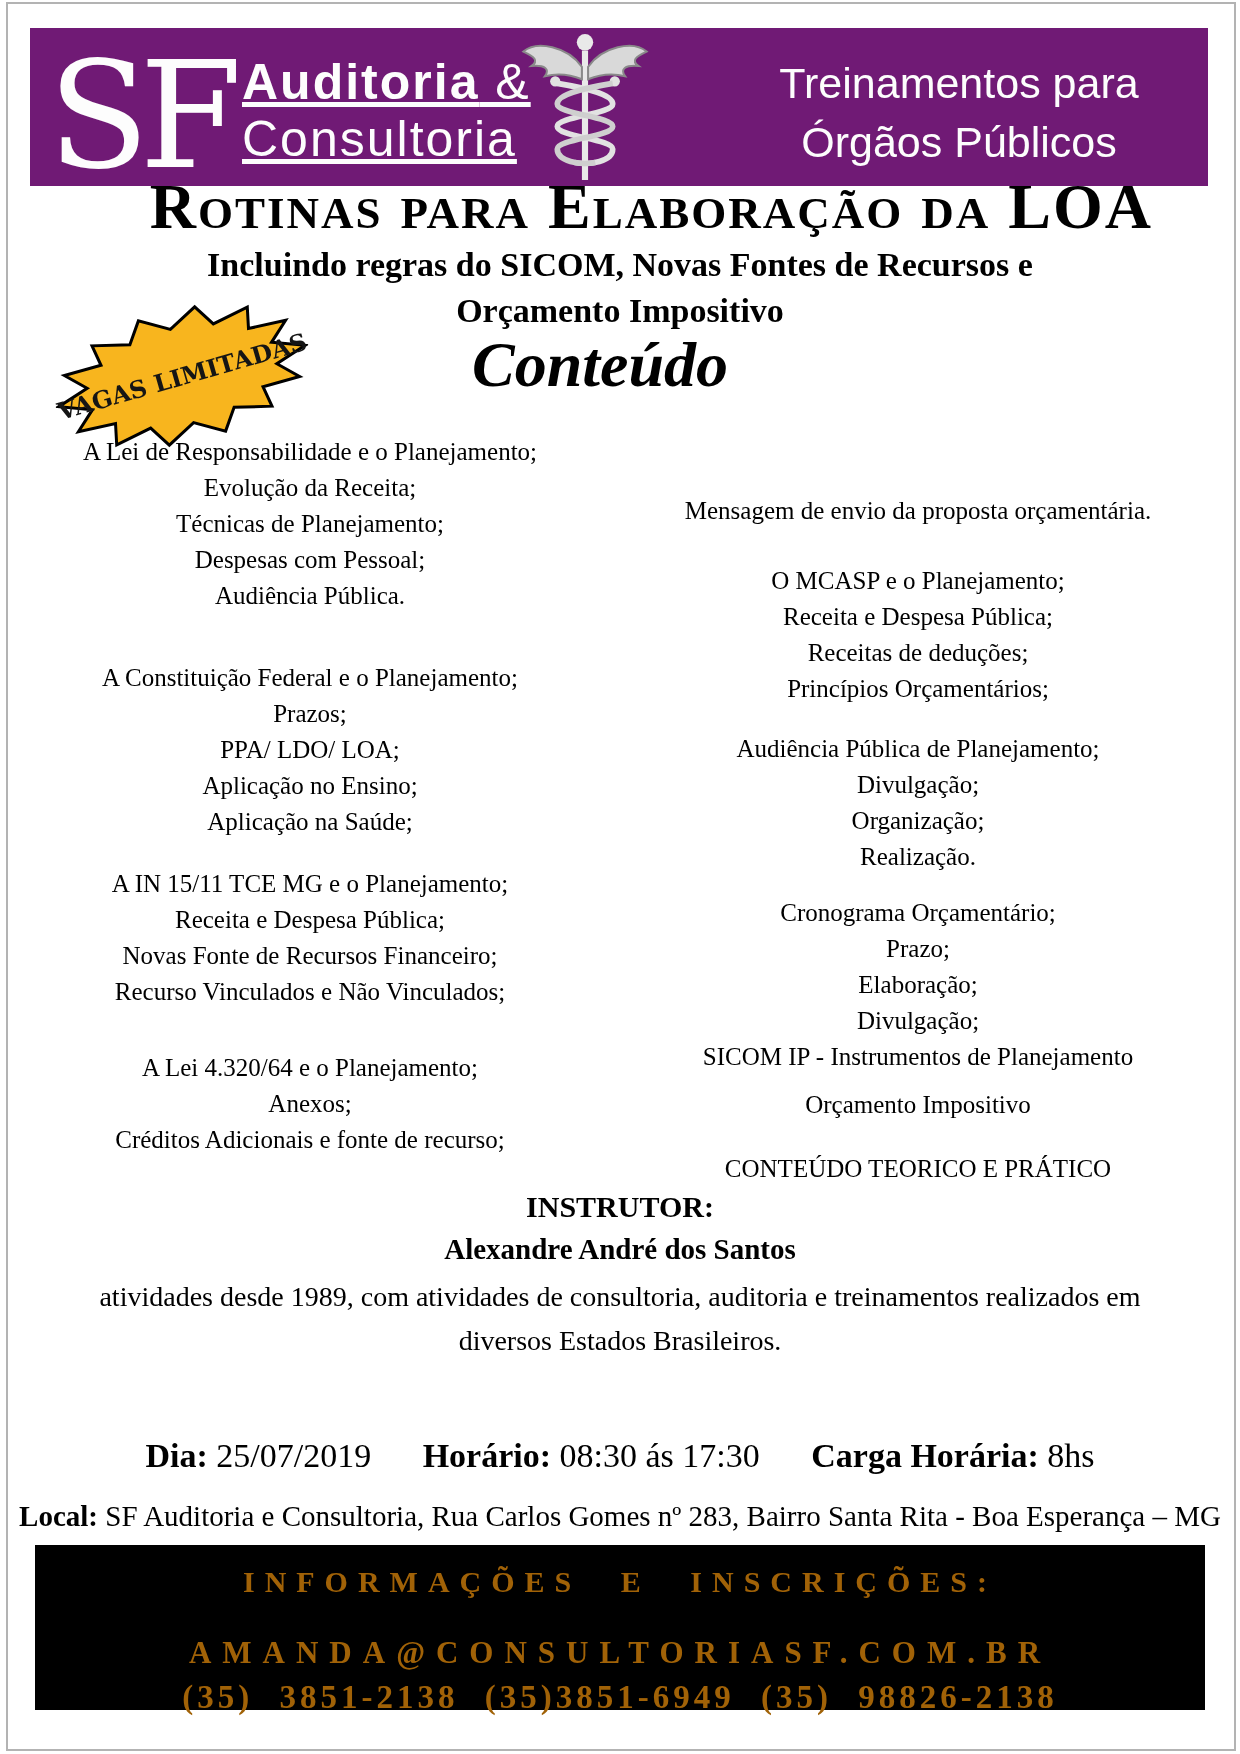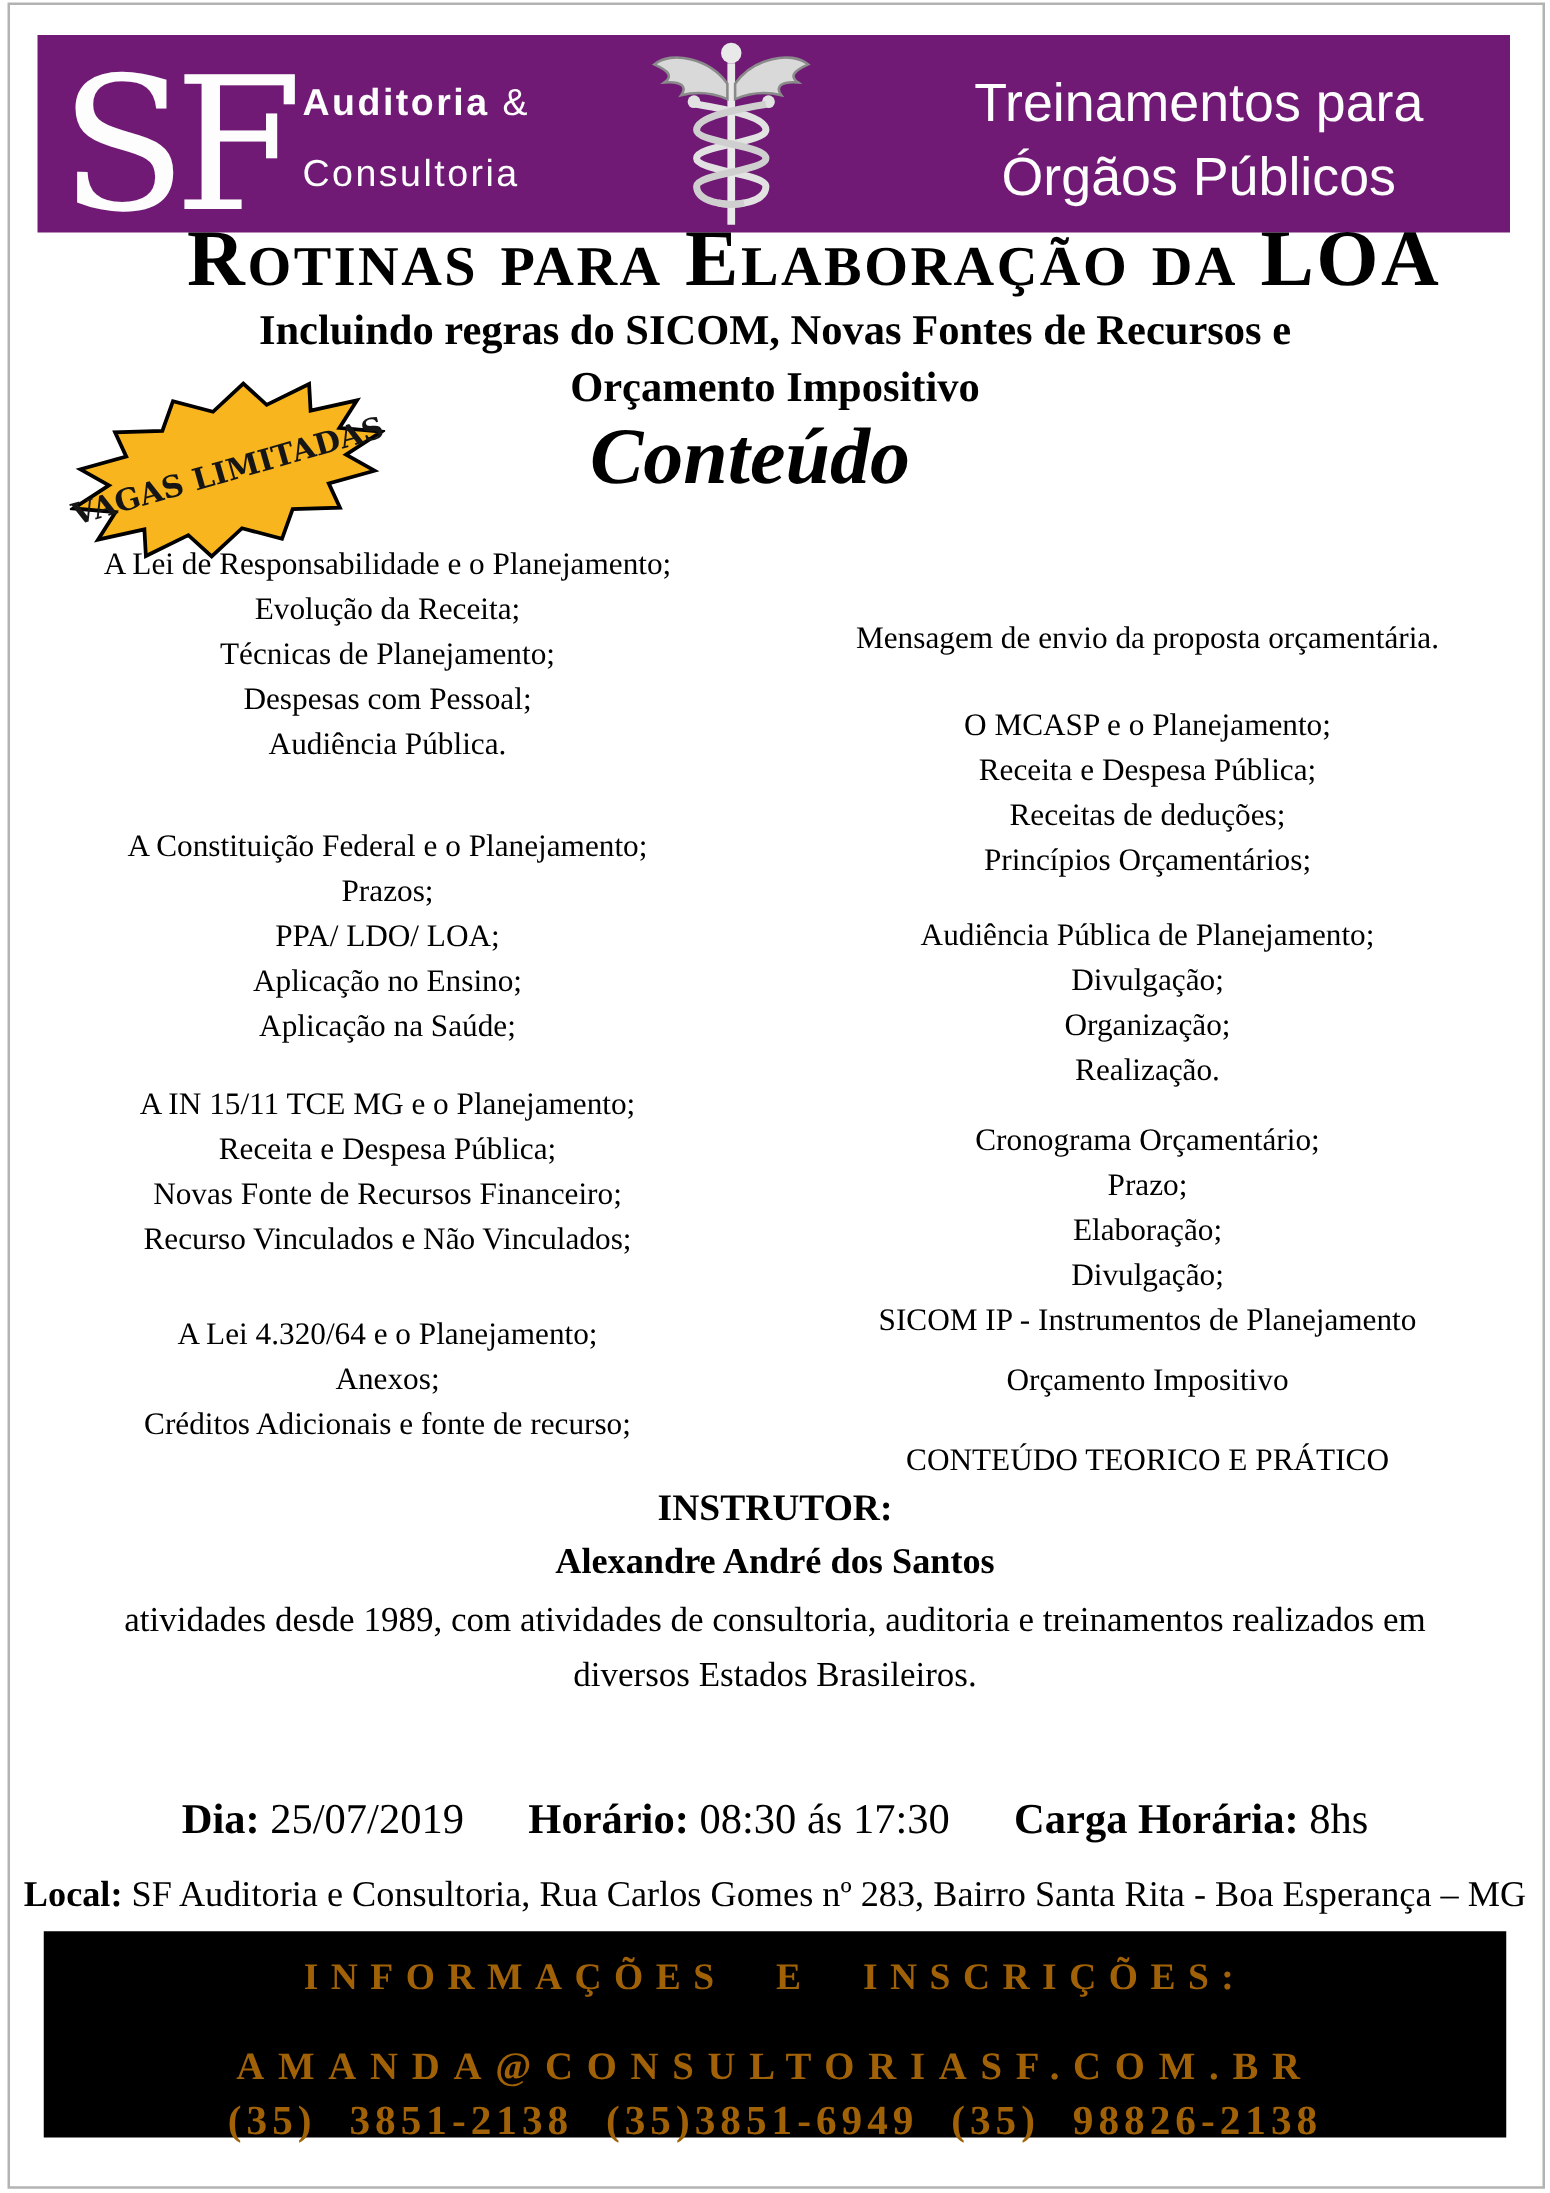--- a/index.html
+++ b/index.html
@@ -8,21 +8,21 @@
     font-family:"Liberation Serif", serif; color:#000; overflow:hidden;
   }
   .frame { position:absolute; left:6px; top:2px; right:4px; bottom:3px;
     border:2px solid #b3b3b3; pointer-events:none; }
 
   
   .header-bar { position:absolute; left:30px; top:28px; width:1178px; height:158px; background:#701a75; color:#fff; }
   .logo-sf { position:absolute; left:18px; top:14px; font-family:"DejaVu Serif", serif;
     font-size:148px; line-height:148px; letter-spacing:-10px; color:#fdfdfd; }
   .logo-words { position:absolute; left:212px; top:26px; font-family:"Liberation Sans", sans-serif;
-    font-size:30px; line-height:57px; letter-spacing:2px; color:#fdfdfd; white-space:nowrap; }
+    font-size:50px; line-height:57px; letter-spacing:2px; color:#fdfdfd; white-space:nowrap;text-decoration:underline; }
   .logo-words .bold { font-weight:bold; }
   .caduceus { position:absolute; left:488px; top:2px; width:134px; height:154px; }
   .tagline { position:absolute; left:688px; top:26px; width:482px; text-align:center;
     font-family:"Liberation Sans", sans-serif; font-size:43px; line-height:59px; color:#fdfdfd; white-space:nowrap; }
 
   
   .main-title { position:absolute; top:172px; left:0; width:1153px; text-align:right;
     font-weight:bold; font-variant:small-caps; font-size:64px; line-height:70px; letter-spacing:2px; white-space:nowrap; }
   .subtitle { position:absolute; top:242px; left:0; width:1240px; text-align:center;
     font-weight:bold; font-size:34px; line-height:46px; }

